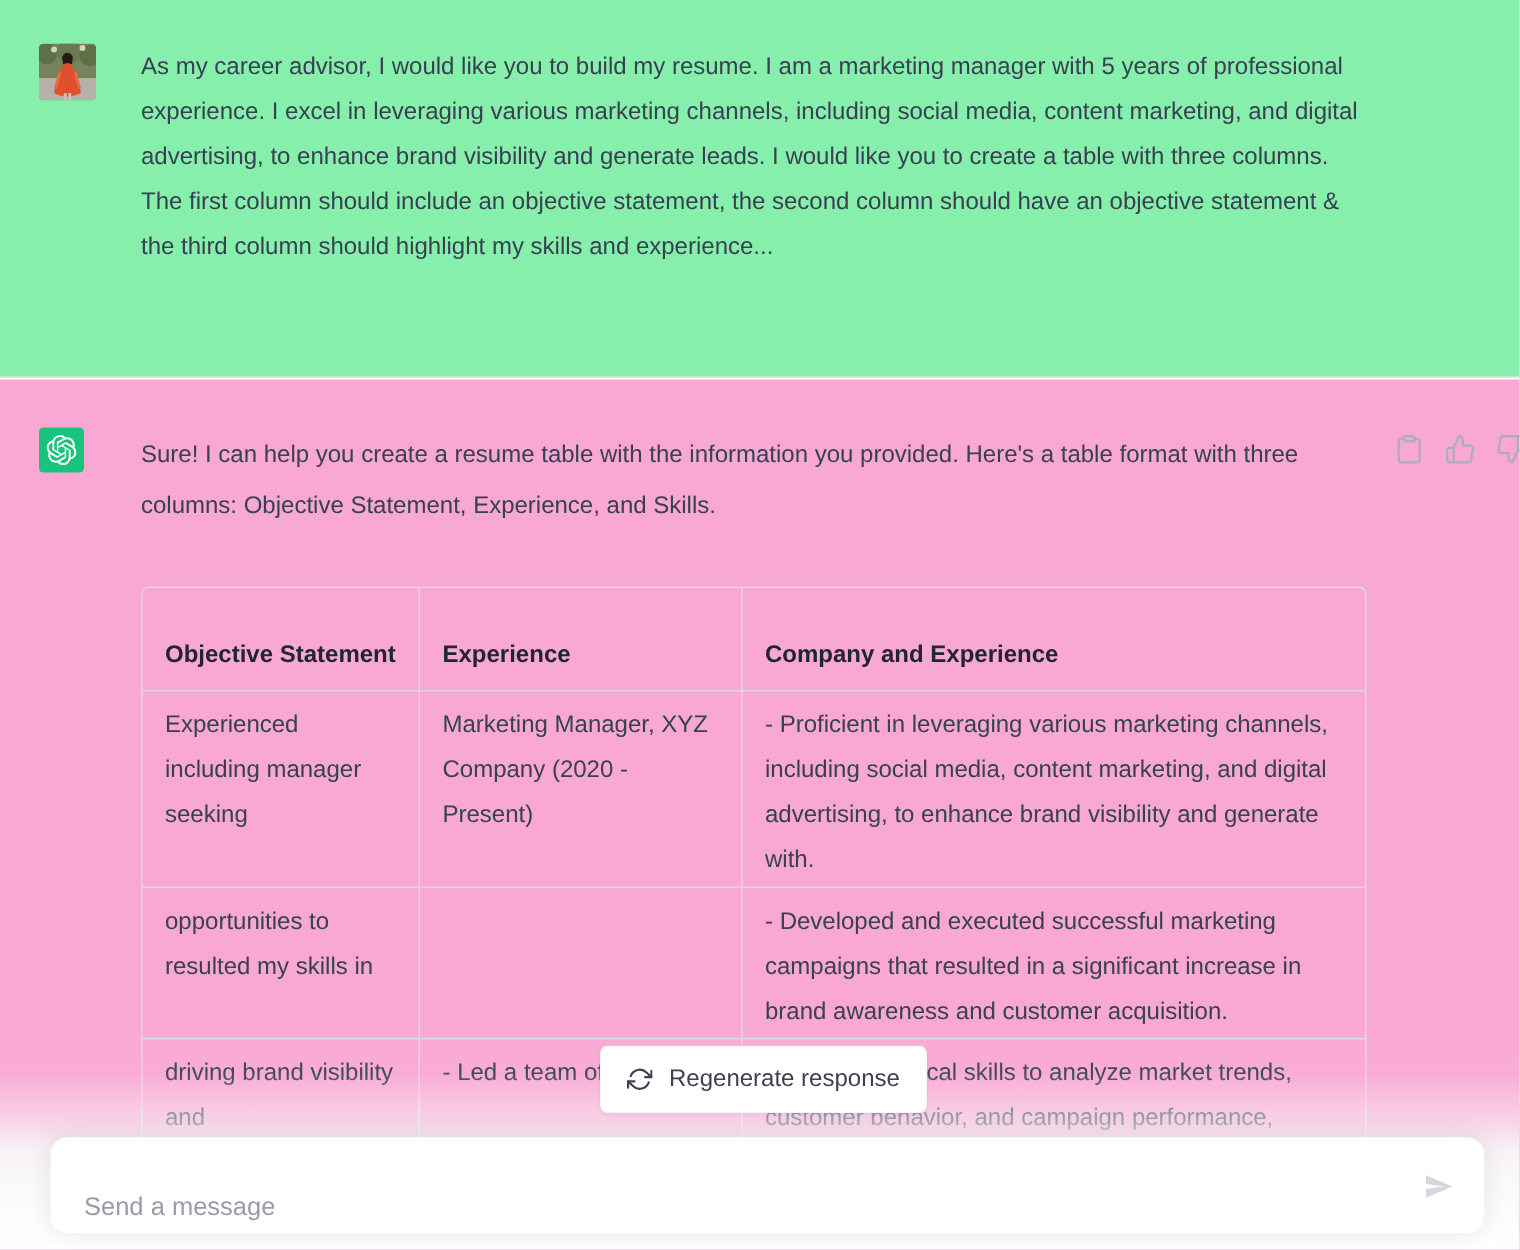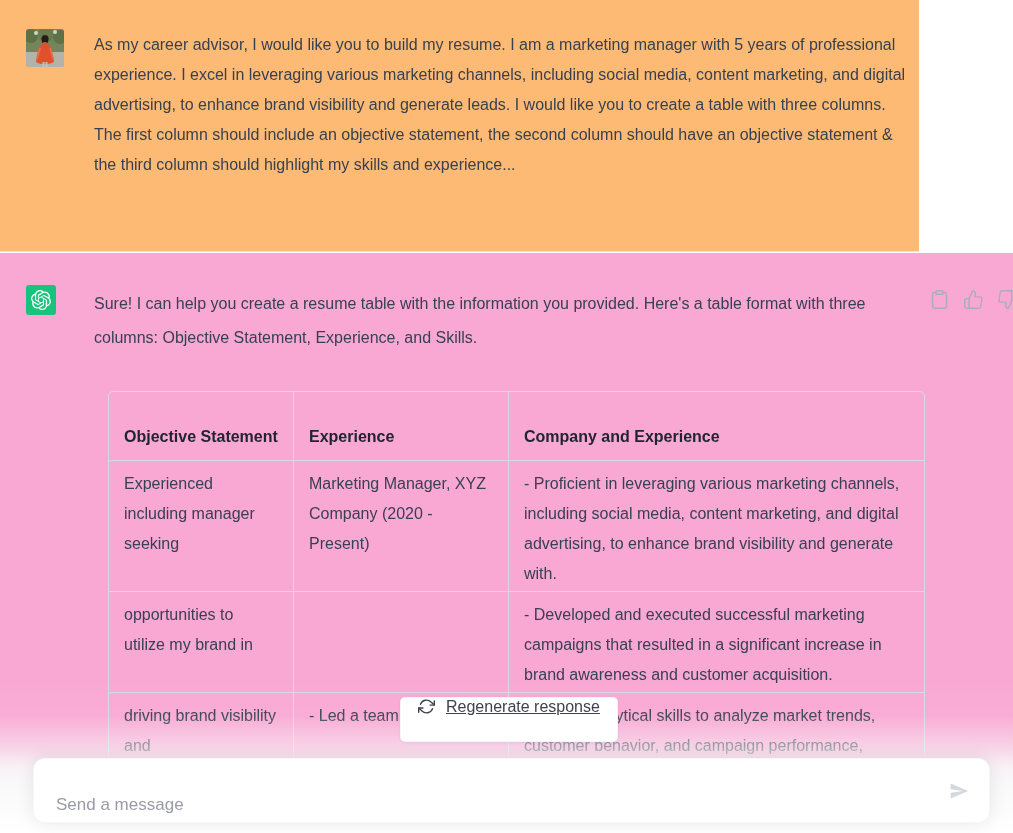--- a/index.html
+++ b/index.html
@@ -7,22 +7,22 @@
   body {
     width:1013px; height:833px;
     position:relative; overflow:hidden;
     background:#ffffff;
     font-family:"Liberation Sans", sans-serif;
     color:#343541;
   }
 
   
   .user-section {
-    position:absolute; left:0; top:0; width:919px; height:252px;
-    background:#fdba74;
+    position:absolute; left:0; top:0; width:1013px; height:252px;
+    background:#86efac;
     border-bottom:1px solid #e5e5e6;
   }
   .user-avatar {
     position:absolute; left:26px; top:29px; width:38px; height:38px;
     border-radius:3px; overflow:hidden;
   }
   .user-text {
     position:absolute; left:94px; top:30px; width:818px;
     font-size:16px; line-height:30px; color:#374151;
   }
@@ -47,21 +47,21 @@
     display:flex; gap:13px; color:#acacbe;
   }
   .action-icons button {
     background:none; border:none; padding:0; margin:0; cursor:pointer;
     color:#acacbe; width:21px; height:21px;
   }
   .action-icons svg { width:21px; height:21px; display:block; }
 
   
   .resume-table {
-    position:absolute; left:108px; top:138px; width:815px;
+    position:absolute; left:94px; top:138px; width:815px;
     border-collapse:separate; border-spacing:0;
     border:1px solid #d9d9e3; border-radius:5px;
     font-size:16px; line-height:30px; color:#374151;
     table-layout:fixed;
   }
   .resume-table th, .resume-table td {
     padding:8px 15px 2px 15px;
     text-align:left; vertical-align:top;
   }
   .resume-table th {
@@ -88,28 +88,28 @@
       rgba(247,247,248,0.05) 23%,
       rgba(247,247,248,0.55) 44%,
       rgba(247,247,248,0.92) 56%,
       rgba(249,249,250,1) 68%,
       #ffffff 100%);
   }
 
   
   .regenerate-btn {
     position:absolute; left:400px; top:697px; height:45px; z-index:6;
-    display:flex; gap:11px;
+    display:flex; align-items:center; gap:11px;
     padding:0 17px;
     background:#ffffff;
     border:1px solid rgba(0,0,0,0.04);
     border-radius:5px;
     box-shadow:0 1px 3px rgba(0,0,0,0.06);
     font-family:"Liberation Sans", sans-serif;
-    font-size:16px; color:#40414f; cursor:pointer;text-decoration:underline;
+    font-size:16px; color:#40414f; cursor:pointer;
   }
   .regenerate-btn svg { width:17px; height:17px; }
 
   
   .composer {
     position:absolute; left:33px; top:758px; width:957px; height:65px; z-index:7;
     background:#ffffff; border-radius:12px;
     border:1px solid rgba(0,0,0,0.03);
     box-shadow:0 0 18px rgba(0,0,0,0.09);
     display:flex; align-items:center; padding:0 14px 0 20px;
@@ -193,21 +193,21 @@
         <th>Company and Experience</th>
       </tr>
     </thead>
     <tbody>
       <tr class="row-0">
         <td>Experienced including manager seeking</td>
         <td>Marketing Manager, XYZ Company (2020 - Present)</td>
         <td>- Proficient in leveraging various marketing channels, including social media, content marketing, and digital advertising, to enhance brand visibility and generate with.</td>
       </tr>
       <tr class="row-1">
-        <td>opportunities to utilize my brand in</td>
+        <td>opportunities to resulted my skills in</td>
         <td></td>
         <td>- Developed and executed successful marketing campaigns that resulted in a significant increase in brand awareness and customer acquisition.</td>
       </tr>
       <tr class="row-2">
         <td>driving brand visibility and</td>
         <td>- Led a team of marketing</td>
         <td>- Strong analytical skills to analyze market trends, customer behavior, and campaign performance,</td>
       </tr>
     </tbody>
   </table>

